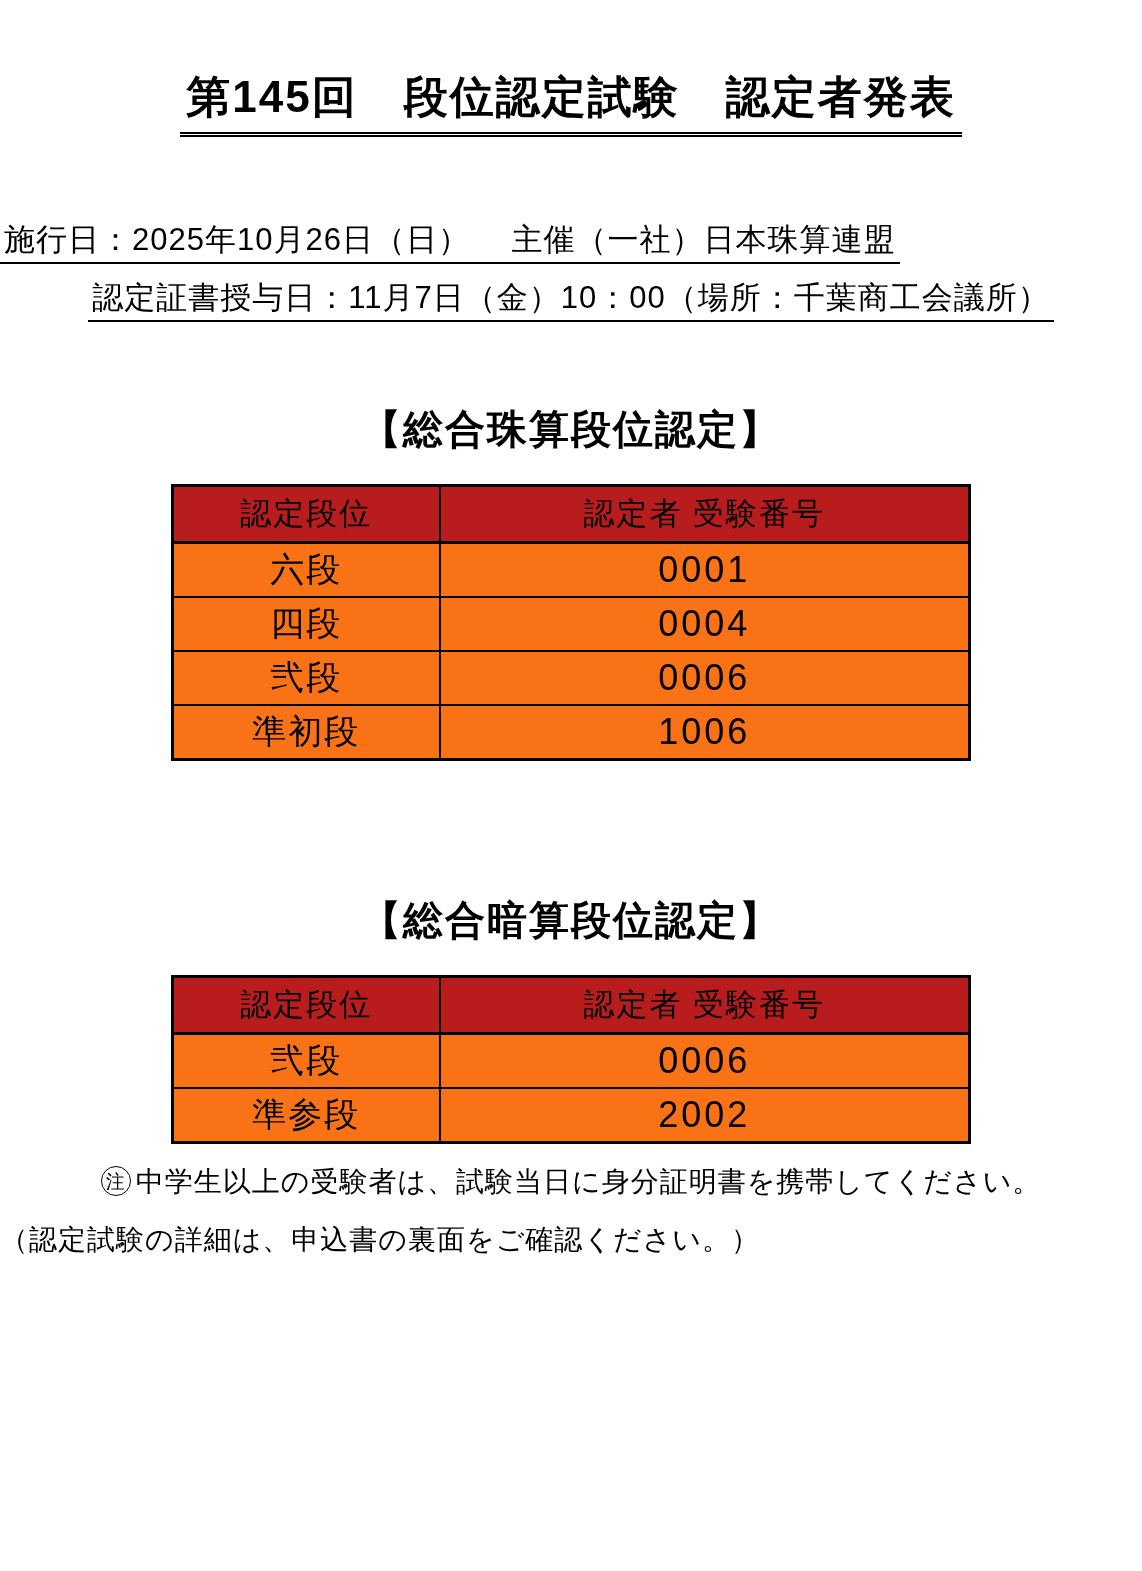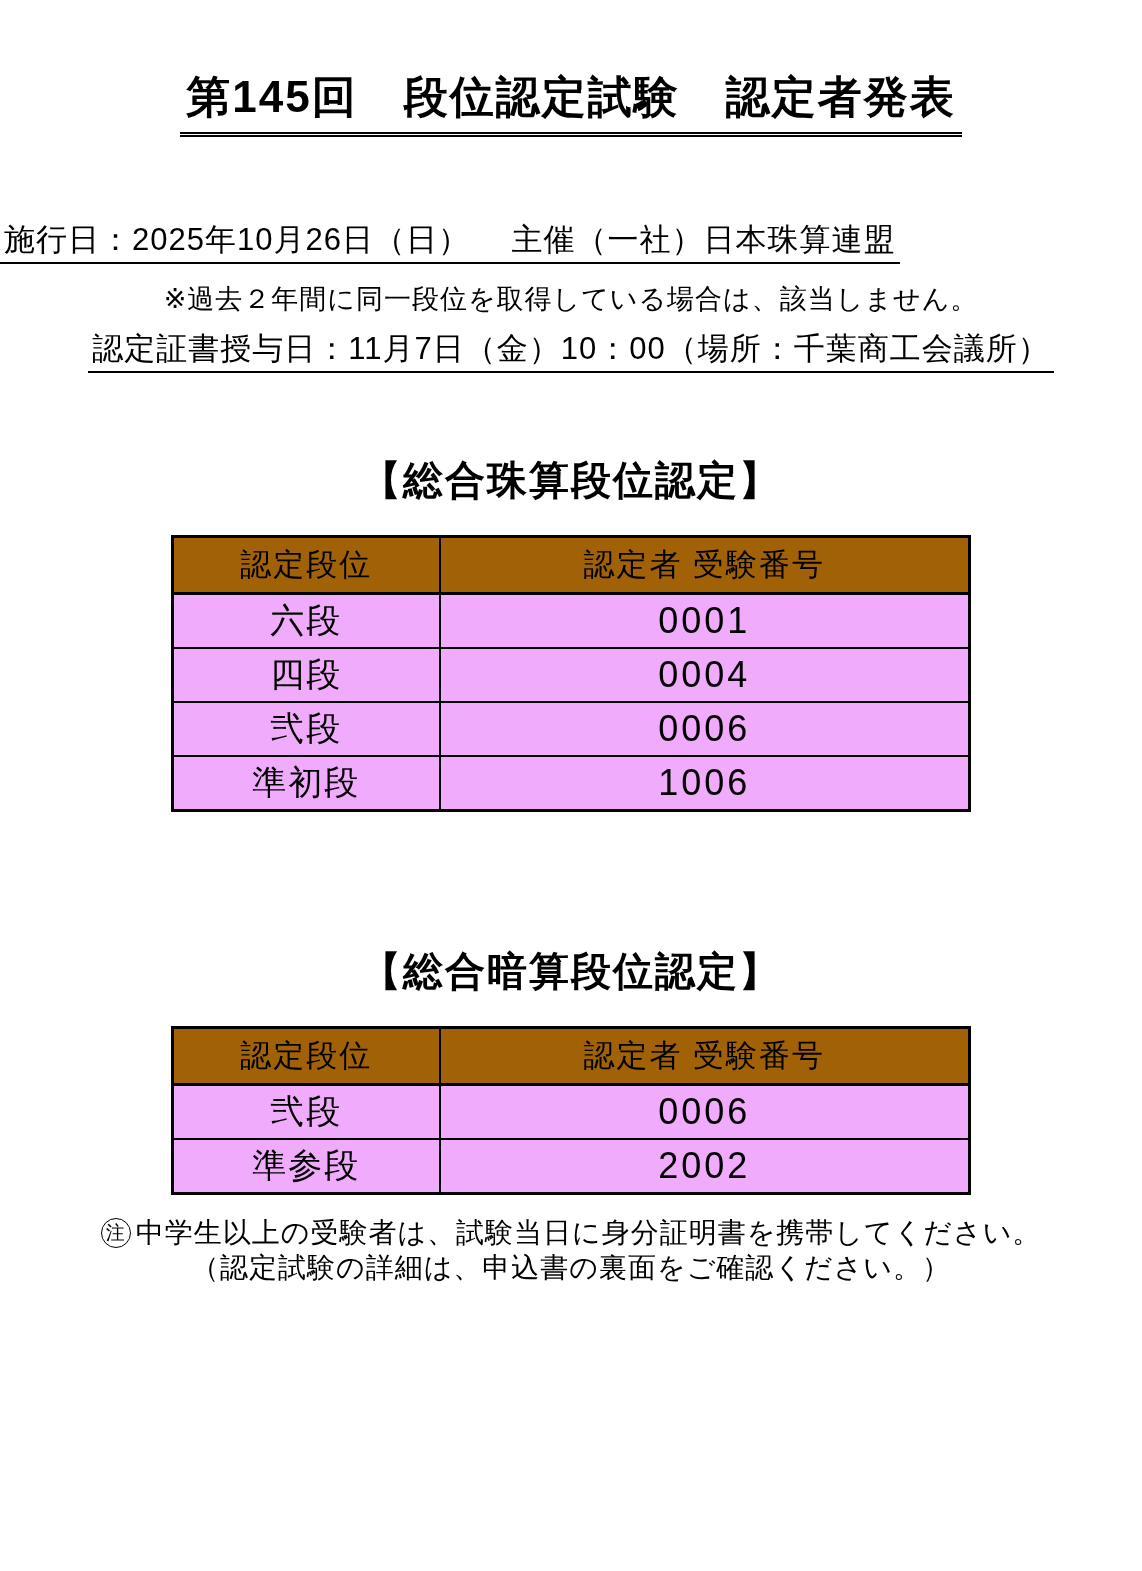--- a/index.html
+++ b/index.html
@@ -71,30 +71,30 @@
     table-layout: fixed;
   }
   table.dan-table th, table.dan-table td {
     border: 2px solid #000000;
     text-align: center;
     vertical-align: middle;
     padding: 0;
   }
   table.dan-table { border: 3px solid #000000; }
   table.dan-table thead th {
-    background: #a16207;
+    background: #b91c1c;
     height: 54px;
     font-size: 31px;
     font-weight: normal;
     letter-spacing: 2px;
     border-bottom: 3px solid #000000;
   }
   table.dan-table tbody td {
     height: 52px;
-    background: #f0abfc;
+    background: #f97316;
   }
   td.rank-cell { font-size: 34px; letter-spacing: 2px; }
   td.number-cell { font-size: 36px; letter-spacing: 3px; }
   col.col-rank { width: 267px; }
   col.col-number { width: 530px; }
 
   
   .next-exam-wrap { text-align: center; margin-top: 114px; }
   .next-exam {
     display: inline-block;
@@ -118,44 +118,41 @@
     justify-content: center;
     width: 30px;
     height: 30px;
     border: 1.5px solid #000000;
     border-radius: 50%;
     font-size: 19px;
     margin-right: 5px;
     flex: 0 0 auto;
     box-sizing: border-box;
   }
-  .detail-note-wrap { text-align: center; }
+  .detail-note-wrap { text-align: left; margin-top: 23px; }
   .detail-note {
     display: inline-block;
     font-size: 28px;
     letter-spacing: 1px;
     line-height: 1.25;
   }
 </style>
 </head>
 <body>
 
 <div class="page">
 
   <div class="title-wrap">
     <div class="doc-title">第145回　段位認定試験　認定者発表</div>
   </div>
 
   <div class="info-line1-wrap">
     <div class="info-underlined">施行日：2025年10月26日（日）　 主催（一社）日本珠算連盟</div>
   </div>
 
-  <div class="note-line-wrap">
-    <div class="note-line">※過去２年間に同一段位を取得している場合は、該当しません。</div>
-  </div>
 
   <div class="cert-line-wrap">
     <div class="info-underlined">認定証書授与日：11月7日（金）10：00（場所：千葉商工会議所）</div>
   </div>
 
   <div class="section-heading-wrap sec1">
     <div class="section-heading">【総合珠算段位認定】</div>
   </div>
 
   <table class="dan-table">

